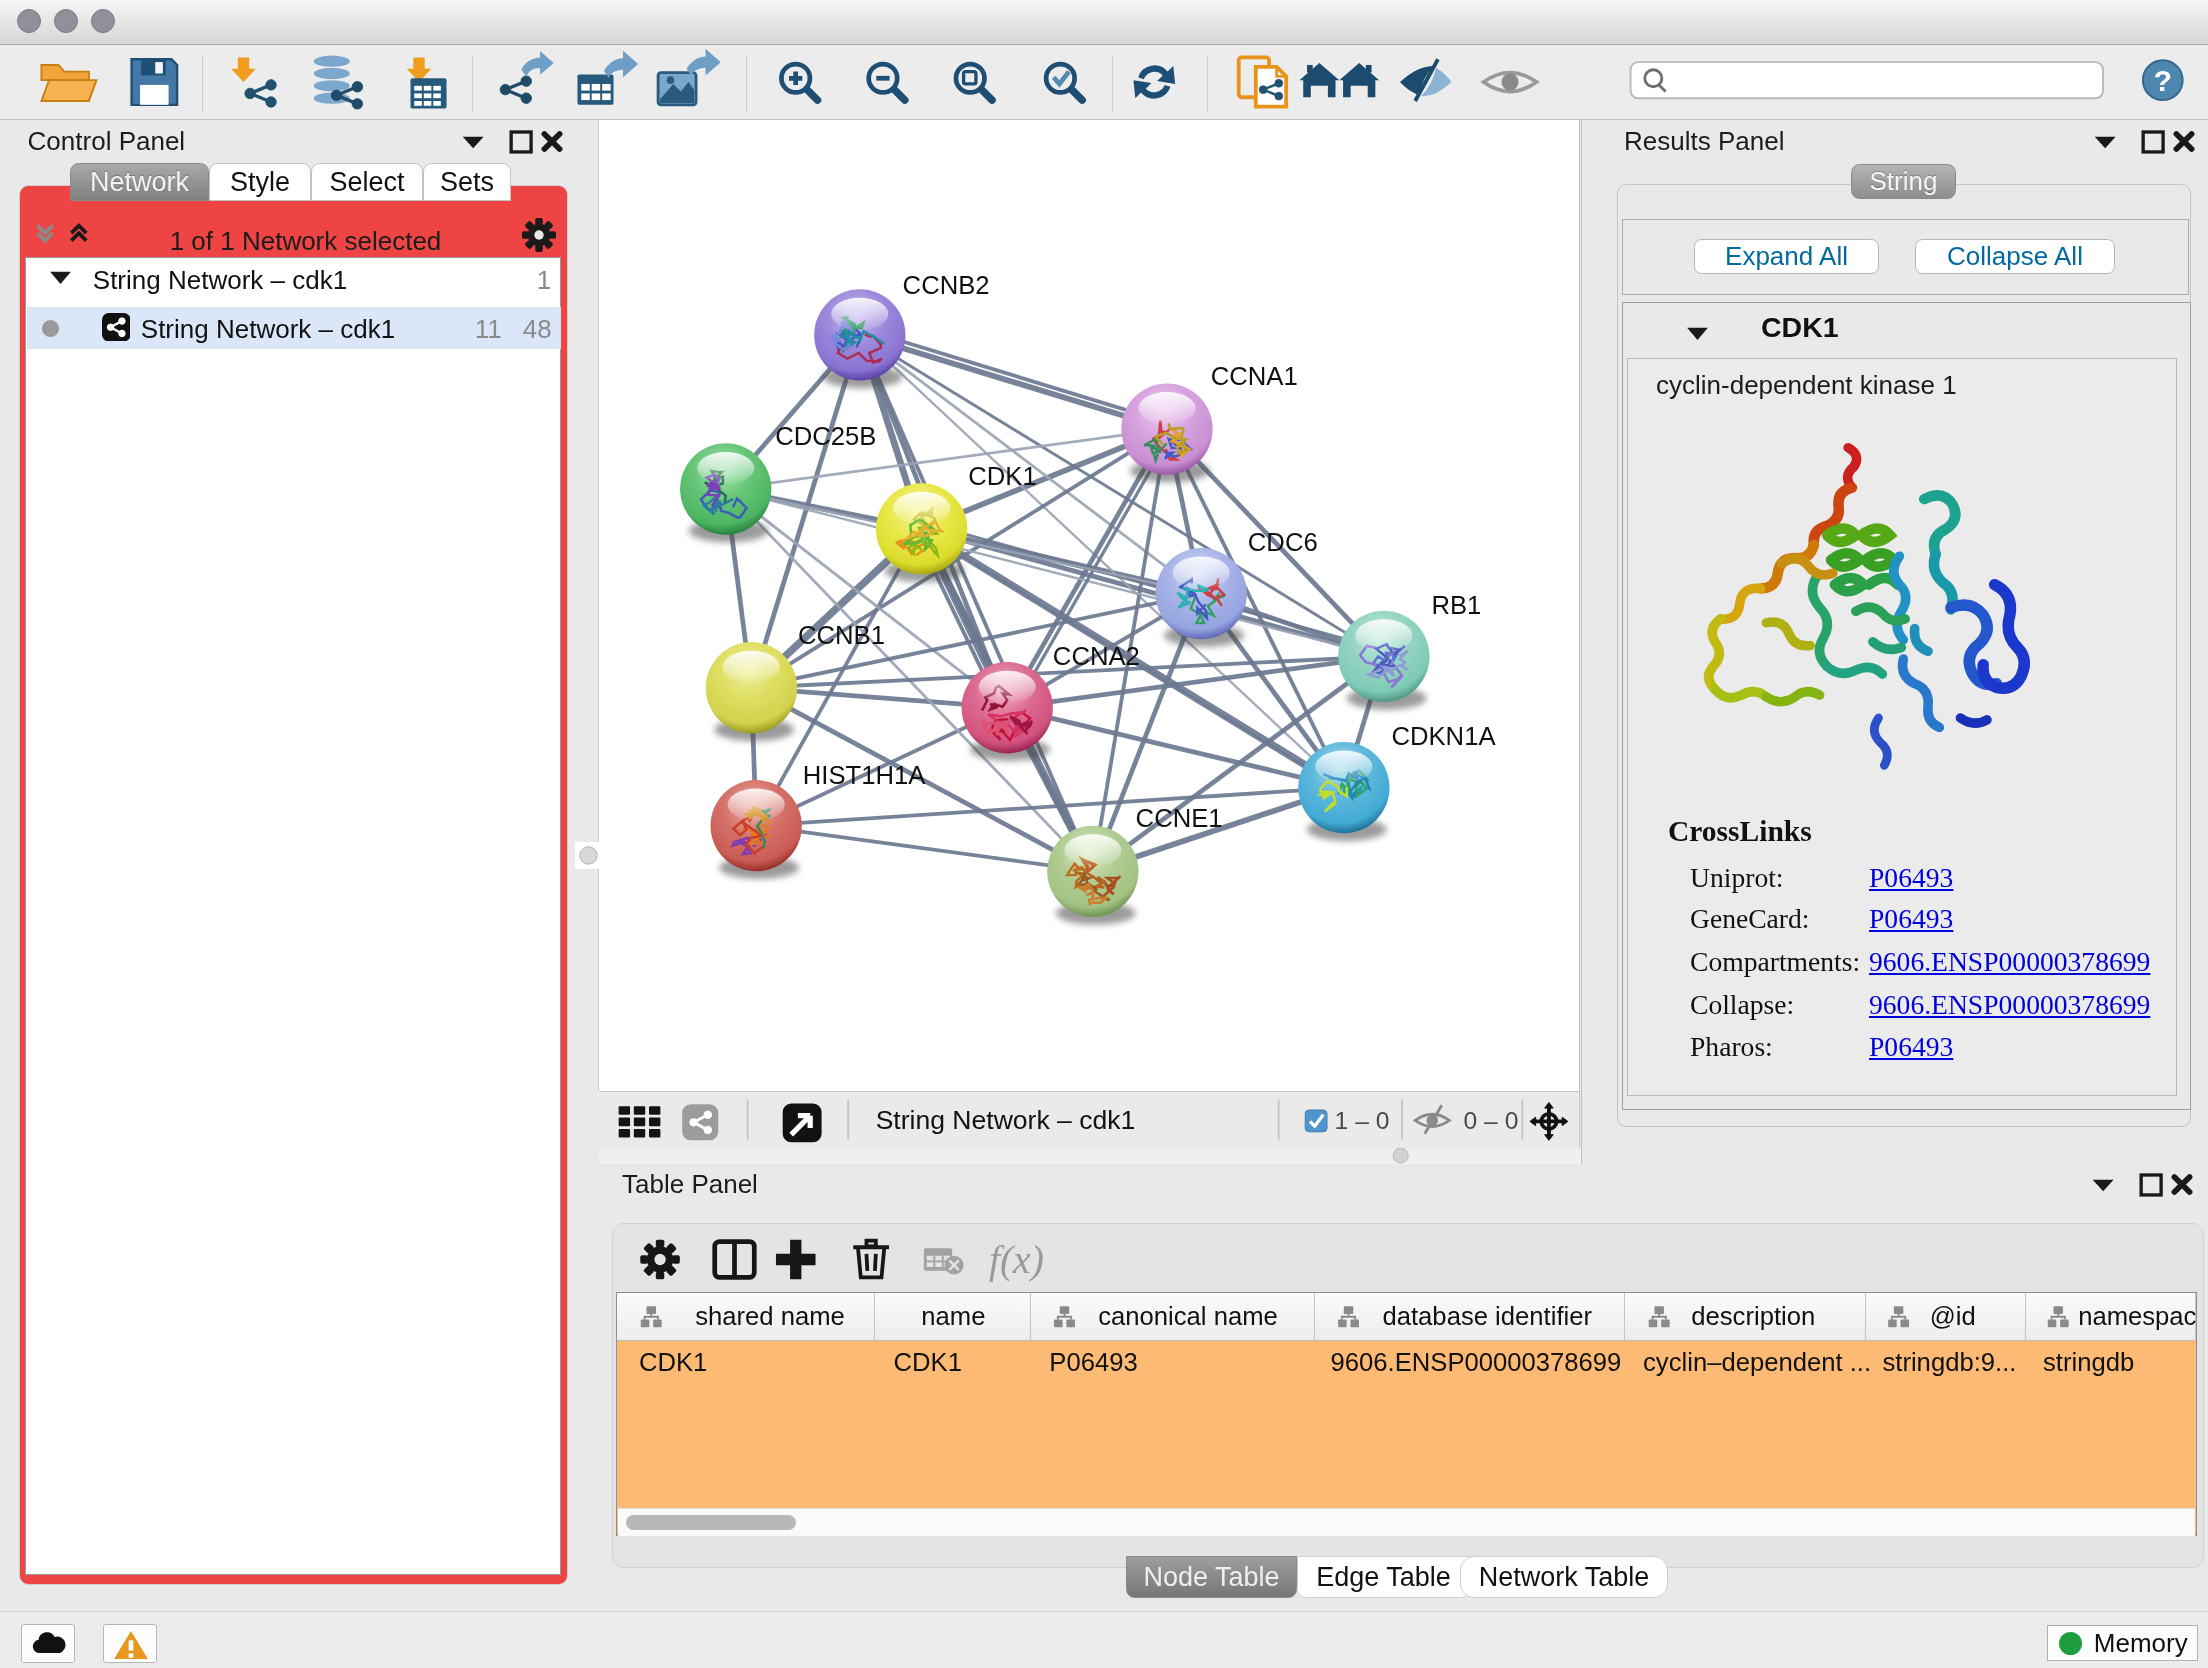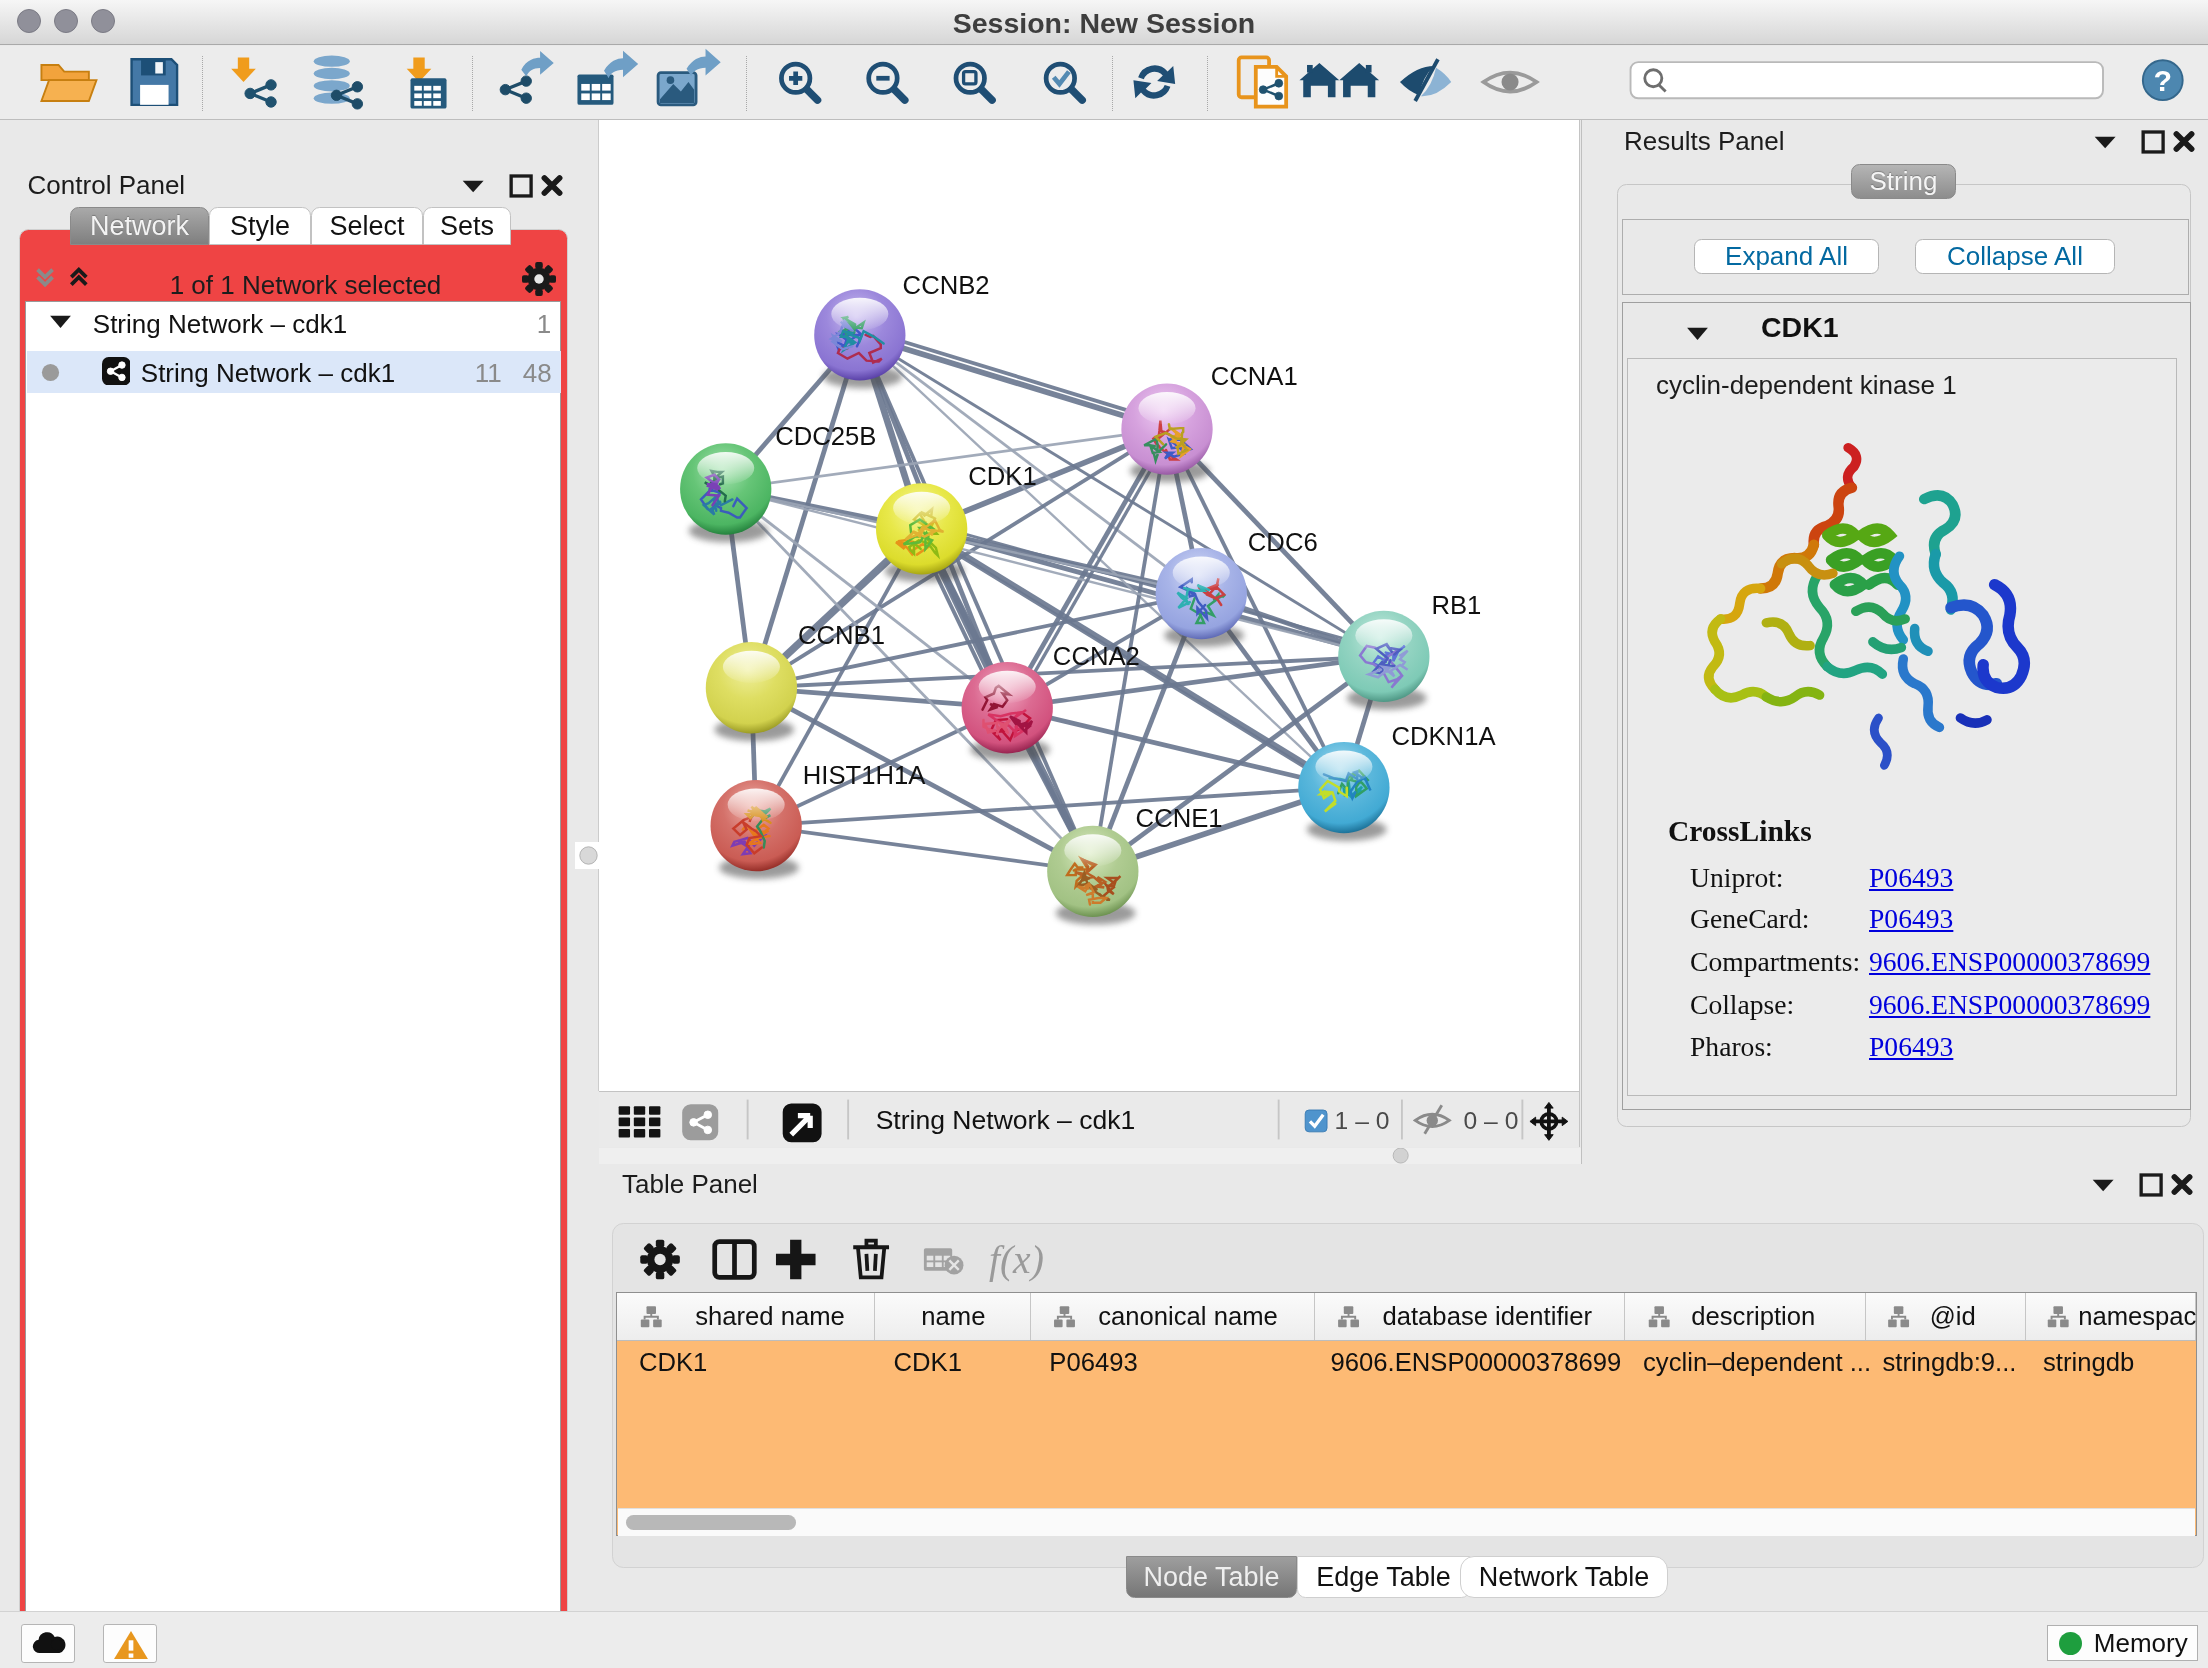--- a/index.html
+++ b/index.html
@@ -8,21 +8,21 @@
   
   #titlebar { left:0; top:0; width:2208px; height:45px; background:linear-gradient(#f6f6f6,#d6d6d6); border-bottom:1px solid #a9a9a9; }
   .tl { position:absolute; top:8.6px; width:24px; height:24px; border-radius:50%; background:#90909a; border:1px solid #7b7b85; }
   #wtitle { position:absolute; top:6.7px; left:0; width:2208px; text-align:center; font-size:28.5px; font-weight:700; color:#3e3e3e; }
   
   #toolbar { left:0; top:46px; width:2208px; height:74px; background:#ececec; border-bottom:1px solid #bdbdbd; }
   .tsep { position:absolute; top:9.5px; height:55px; width:0; border-left:1.9px dotted #a8a8a8; }
   
   .ptitle { font-size:26px; color:#1c1c1c; }
   
-  #cpanel { left:0; top:120px; width:598px; height:1491px; background:#e9e9e9;margin-top:44px; }
+  #cpanel { left:0; top:120px; width:598px; height:1491px; background:#e9e9e9; }
   .tab { position:absolute; z-index:5; top:43px; height:38px; border:1px solid #c2c2c2; background:#fff; color:#111; font-size:27px; text-align:center; line-height:36px; border-radius:8.6px 8.6px 0 0; }
   .tabsel { background:linear-gradient(#a9a9a9,#7f7f7f); color:#f3f3f3; border-color:#8a8a8a; text-shadow:0 -1px 1px rgba(0,0,0,.25);text-align:center; }
   #cpbox { position:absolute; left:19px; top:65px; width:549px; height:1400px; border:1px solid #cfcfcf; border-radius:9.5px; background:#ef4444; }
   #cplist { position:absolute; left:4.8px; top:71px; width:536px; height:1318px; background:#fff; border:1px solid #9a9a9a; }
   .treerow { position:absolute; left:1px; width:534px; height:42px; font-size:26px; color:#111; }
   
   #netview { left:598px; top:120px; width:982px; height:971px; background:#ffffff; border-right:1px solid #c4c4c4; border-left:1px solid #cccccc; }
   #netbar { left:599px; top:1091px; width:981px; height:56px; background:#eaeaea; border-top:1px solid #c3c3c3; border-right:1px solid #c4c4c4; }
   #splitstrip { left:599px; top:1148px; width:1609px; height:16px; background:#efefef; }
   
@@ -41,21 +41,20 @@
   .clrow { position:absolute; left:0; width:100%; font-family:"Liberation Serif", serif; font-size:27.6px; }
   .cll { position:absolute; left:72px; color:#111; }
   .cla { position:absolute; left:251px; color:#0000dd; text-decoration:underline; }
 </style>
 </head>
 <body>
 <div class="abs" id="titlebar">
   <div class="tl" style="left:17px;"></div>
   <div class="tl" style="left:54px;"></div>
   <div class="tl" style="left:91px;"></div>
-  <div id="wtitle">Session: New Session</div>
 </div>
 
 <div class="abs" id="toolbar">
 <svg width="2208" height="74" viewBox="0 0 2322 78">
   <defs>
     <g id="sharegl">
       <circle cx="-11" cy="0" r="5.5"></circle>
           <circle cx="11" cy="-9" r="5.5"></circle>
           <circle cx="11" cy="9" r="5.5"></circle>
       <path d="M-11 0 L11 -9 M-11 0 L11 9" stroke-width="3.5" fill="none"></path>

